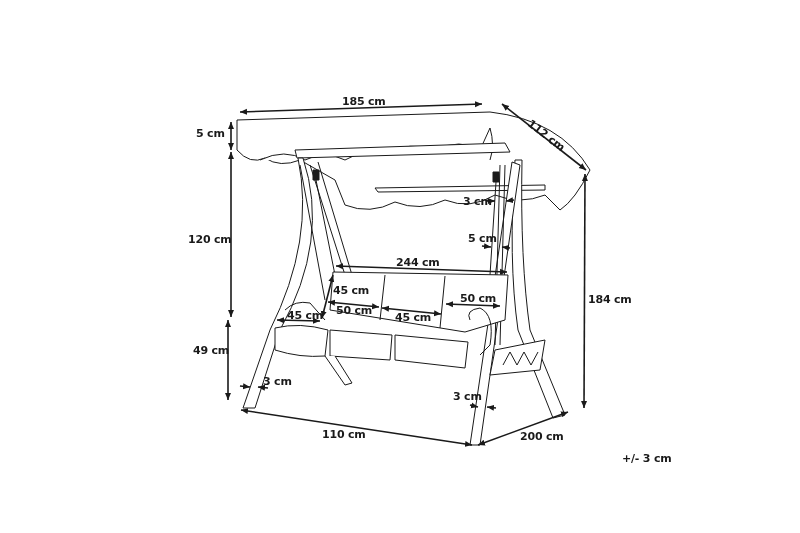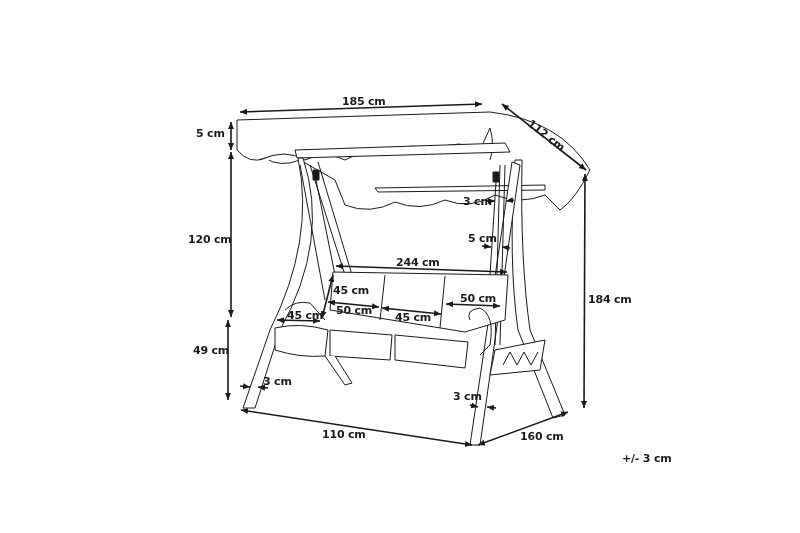--- a/index.html
+++ b/index.html
@@ -88,21 +88,21 @@
   </g>
 </svg>
 
 <div class="lbl" style="left:342px;top:95px">185 cm</div>
 <div class="lbl rot-112" style="left:533px;top:117px">112 cm</div>
 <div class="lbl" style="left:196px;top:127px">5 cm</div>
 <div class="lbl" style="left:188px;top:233px">120 cm</div>
 <div class="lbl" style="left:193px;top:344px">49 cm</div>
 <div class="lbl" style="left:588px;top:293px">184 cm</div>
 <div class="lbl" style="left:322px;top:428px">110 cm</div>
-<div class="lbl" style="left:520px;top:430px">160 cm</div>
+<div class="lbl" style="left:520px;top:430px">200 cm</div>
 <div class="lbl" style="left:396px;top:256px">244 cm</div>
 <div class="lbl" style="left:333px;top:284px">45 cm</div>
 <div class="lbl" style="left:287px;top:309px">45 cm</div>
 <div class="lbl" style="left:336px;top:304px">50 cm</div>
 <div class="lbl" style="left:395px;top:311px">45 cm</div>
 <div class="lbl" style="left:460px;top:292px">50 cm</div>
 <div class="lbl" style="left:463px;top:195px">3 cm</div>
 <div class="lbl" style="left:468px;top:232px">5 cm</div>
 <div class="lbl" style="left:263px;top:375px">3 cm</div>
 <div class="lbl" style="left:453px;top:390px">3 cm</div>

